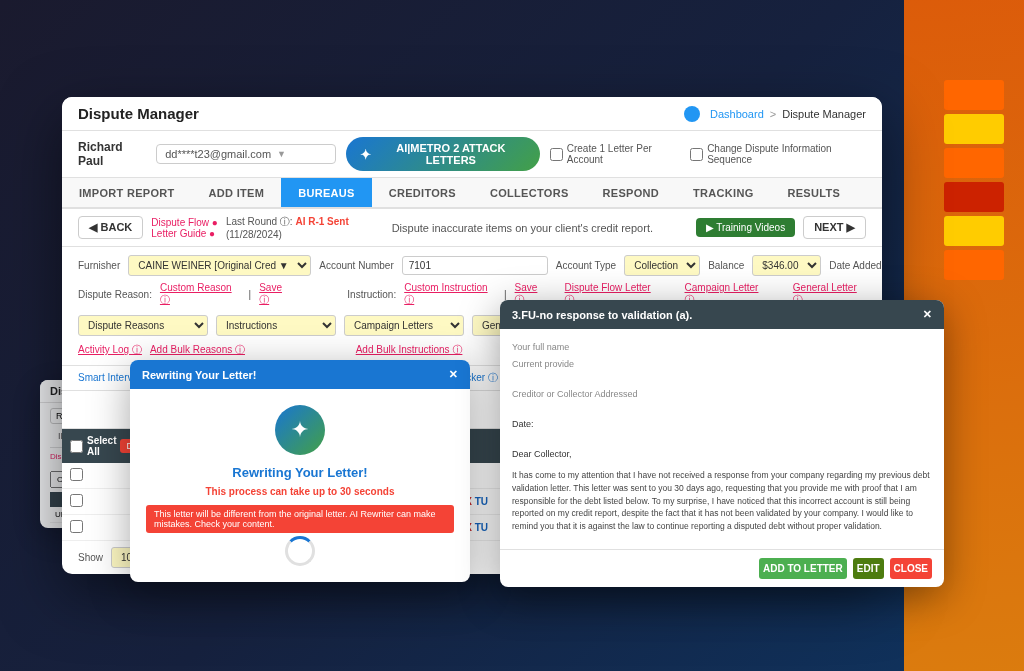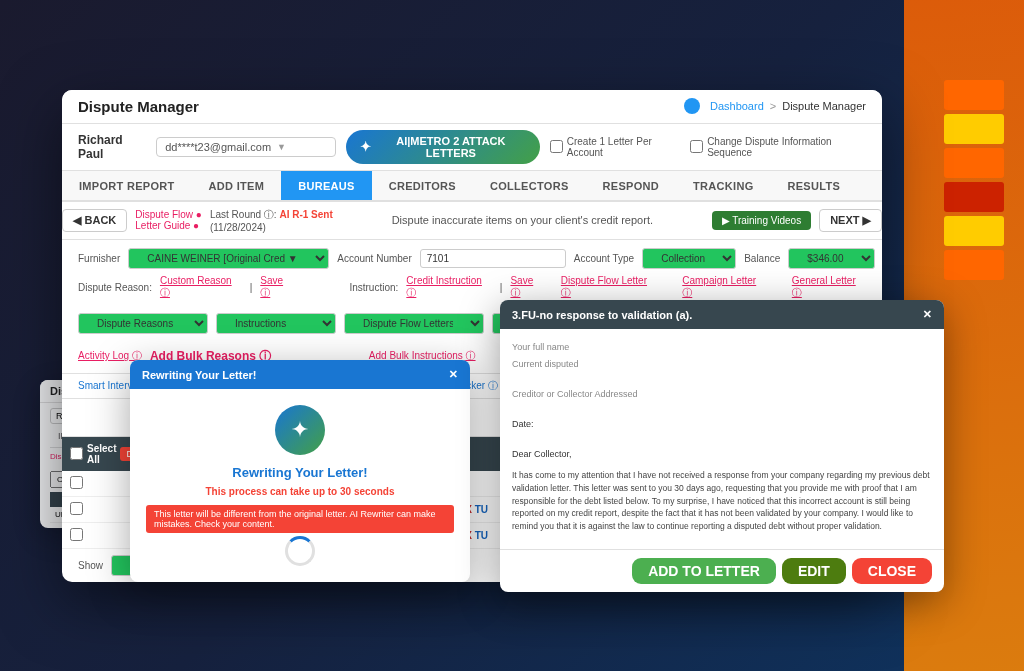--- a/index.html
+++ b/index.html
@@ -155,21 +155,21 @@
       letter-spacing: 0.3px;
     }
     .tab-item.active {
       background: #2196F3;
       color: #fff;
       border-color: #2196F3;
     }
 
     
     .action-row {
-      padding: 6px 0;
+      padding: 6px 16px;
       display: flex;
       align-items: center;
       justify-content: space-between;
       border-bottom: 1px solid #e0e0e0;
     }
     .action-left {
       display: flex;
       align-items: center;
       gap: 8px;
     }
@@ -237,24 +237,24 @@
       border: 1px solid #ccc;
       border-radius: 3px;
       padding: 3px 6px;
       font-size: 10px;
       color: #333;
       background: #fff;
     }
     .form-select {
       border: 1px solid #ccc;
       border-radius: 3px;
-      padding: 3px 14px;
+      padding: 3px 5px;
       font-size: 10px;
       color: #333;
-      background: #22c55e;
+      background: #fef9c3;
       cursor: pointer;
     }
 
     .add-dispute-btn {
       background: #4caf50;
       color: #fff;
       border: none;
       border-radius: 4px;
       padding: 6px 14px;
       font-size: 11px;
@@ -466,23 +466,23 @@
     }
     .letter-modal-footer {
       padding: 8px 12px;
       display: flex;
       gap: 6px;
       justify-content: flex-end;
       border-top: 1px solid #e0e0e0;
     }
     .lm-btn {
       border: none;
-      border-radius: 9px;
-      padding: 5px 16px;
-      font-size: 14px;
+      border-radius: 3px;
+      padding: 5px 4px;
+      font-size: 10px;
       font-weight: bold;
       cursor: pointer;
     }
     .lm-btn.add { background: #4caf50; color: #fff; }
     .lm-btn.edit { background: #4d7c0f; color: #fff; }
     .lm-btn.close { background: #f44336; color: #fff; }
 
     
     .bg-window {
       position: absolute;
@@ -641,21 +641,21 @@
 <div class="letter-modal">
   <div class="letter-modal-header">
     <span>3.FU-no response to validation (a).</span>
     <span style="cursor:pointer;">✕</span>
   </div>
   <div class="letter-modal-body">
     <div class="letter-field">
       <span class="lf-label">Your full name</span>
     </div>
     <div class="letter-field">
-      <span class="lf-label">Current disputed</span>
+      <span class="lf-label">Current provide</span>
     </div>
     <br>
     <div class="letter-field">
       <span class="lf-label">Creditor or Collector Addressed</span>
     </div>
     <br>
     <div class="letter-field">
       <span>Date:</span>
     </div>
     <br>
@@ -756,51 +756,48 @@
       <span class="form-label">Date Added</span>
 
     </div>
     <div class="form-row">
       <span class="form-label">Dispute Reason:</span>
       <a href="#" style="font-size:10px;color:#E91E63;">Custom Reason ⓘ</a>
       <span class="form-label">|</span>
       <a href="#" style="font-size:10px;color:#E91E63;">Save ⓘ</a>
       <span style="width:40px;"></span>
       <span class="form-label">Instruction:</span>
-      <a href="#" style="font-size:10px;color:#E91E63;">Credit Instruction ⓘ</a>
+      <a href="#" style="font-size:10px;color:#E91E63;">Custom Instruction ⓘ</a>
       <span class="form-label">|</span>
       <a href="#" style="font-size:10px;color:#E91E63;">Save ⓘ</a>
       <span style="flex:1;"></span>
       <a href="#" style="font-size:10px;color:#E91E63;">Dispute Flow Letter ⓘ</a>
       <span style="width:10px;"></span>
       <a href="#" style="font-size:10px;color:#E91E63;">Campaign Letter ⓘ</a>
       <span style="width:10px;"></span>
       <a href="#" style="font-size:10px;color:#E91E63;">General Letter ⓘ</a>
     </div>
     <div class="form-row">
       <select class="form-select" style="min-width:130px;">
         <option>Dispute Reasons</option>
       </select>
       <select class="form-select" style="min-width:120px;">
         <option>Instructions</option>
       </select>
-      <select class="form-select" style="min-width:140px;">
-        <option>Dispute Flow Letters</option>
-      </select>
       <select class="form-select" style="min-width:120px;">
         <option>Campaign Letters</option>
       </select>
       <select class="form-select" style="min-width:110px;">
         <option>General Letters</option>
       </select>
       <button class="add-dispute-btn">ADD YOUR DISPUTE</button>
     </div>
     <div class="form-row" style="margin-bottom:0;">
       <a href="#" style="font-size:10px;color:#E91E63;">Activity Log ⓘ</a>
-      <a href="#" style="font-size:12px;color:#E91E63;font-weight:bold;">Add Bulk Reasons ⓘ</a>
+      <a href="#" style="font-size:10px;color:#E91E63;">Add Bulk Reasons ⓘ</a>
       <span style="flex:1;"></span>
       <a href="#" style="font-size:10px;color:#E91E63;">Add Bulk Instructions ⓘ</a>
       <span style="flex:1;"></span>
       <label class="checkbox-label">
         <input type="checkbox" style="">
         <span>Freeze Letter ⓘ</span>
       </label>
       <label class="checkbox-label">
         <input type="checkbox" style="">
         <span>Manual Letter ⓘ</span>

